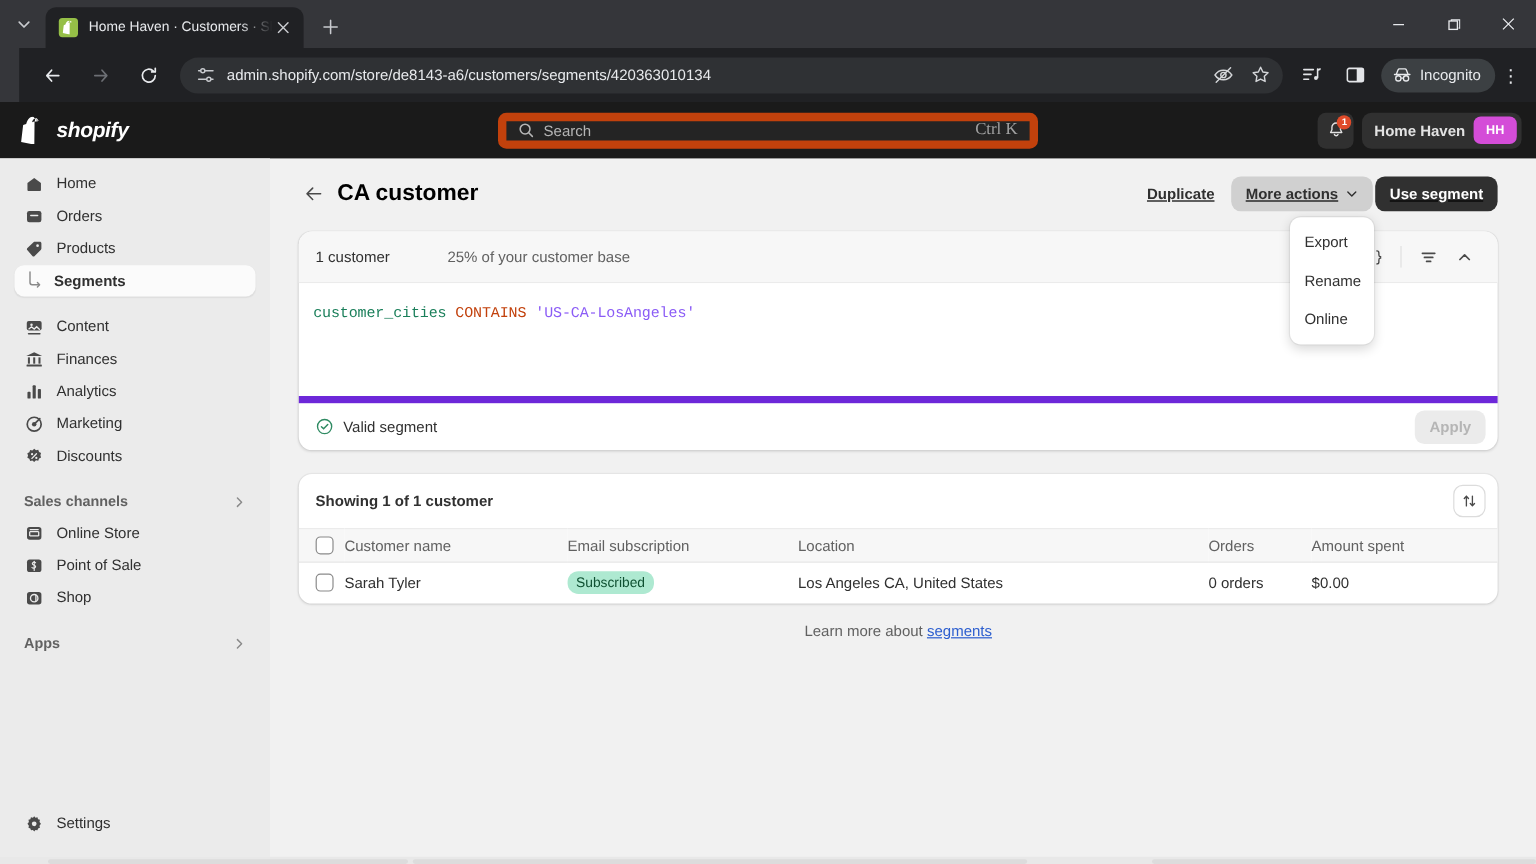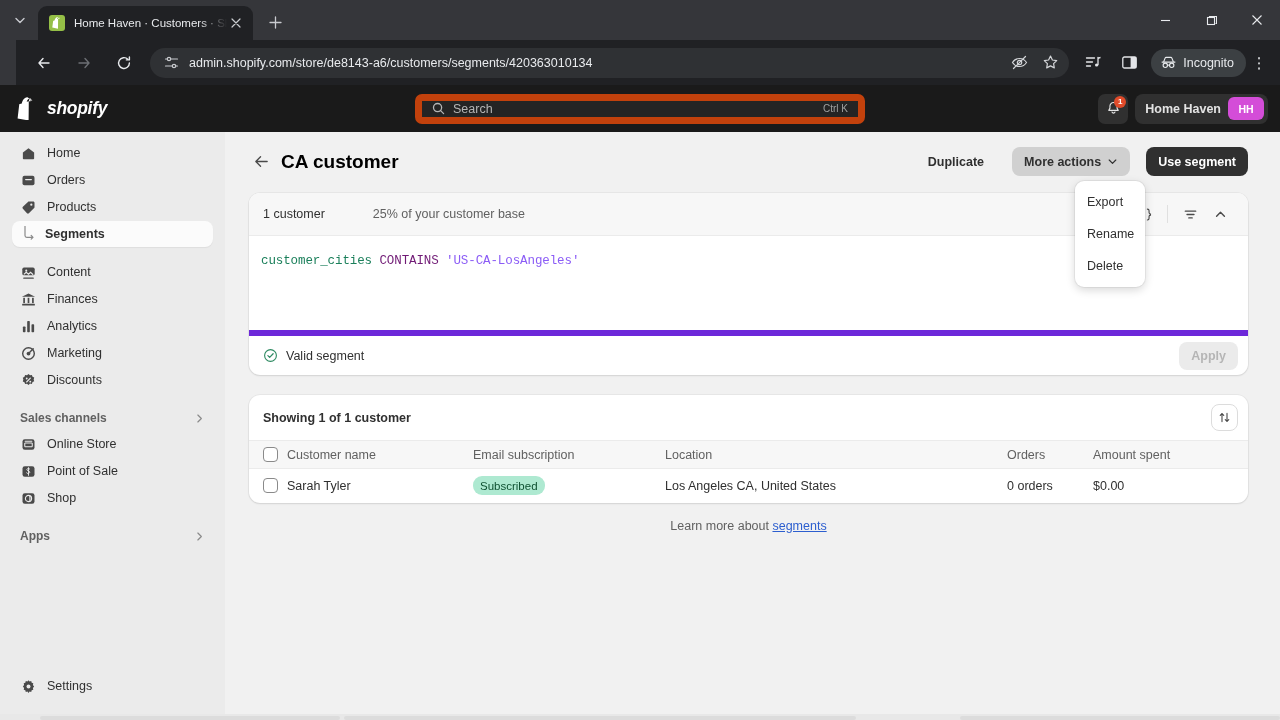--- a/index.html
+++ b/index.html
@@ -94,21 +94,21 @@
   .brand { display: flex; align-items: center; gap: 8px; width: 212px; padding-left: 5px; }
   .brand-logo { width: 22px; height: 24px; display: flex; align-items: center; }
   .brand-name { color: #fff; font-size: 17.5px; font-weight: bold; font-style: italic; letter-spacing: -0.3px; }
   .search-wrap { flex: 1; display: flex; justify-content: center; }
   .search-box {
     width: 450px; height: 30px; background: #242424; border: 7px solid #c2410c;
     border-radius: 7px; display: flex; align-items: center; padding: 0 10px;
   }
   .search-icon { color: #b5b5b5; display: flex; align-items: center; margin-right: 8px; }
   .search-ph { color: #b5b5b5; font-size: 12.5px; flex: 1; }
-  .search-kbd { color: #a0a0a0; font-size: 10px; }
+  .search-kbd { color: #a0a0a0; font-size: 14px; font-family: Liberation Serif, serif; }
   .topbar-right { display: flex; align-items: center; gap: 7px; width: 212px; justify-content: flex-end; }
   .bell-btn {
     width: 30px; height: 30px; border-radius: 7px; background: #303030;
     display: flex; align-items: center; justify-content: center; color: #e3e3e3; position: relative;
   }
   .bell-badge {
     position: absolute; top: 2px; right: 2px; min-width: 12px; height: 12px;
     border-radius: 6px; background: #e04b2a; color: #fff; font-size: 8px;
     display: flex; align-items: center; justify-content: center; padding: 0 2px; font-weight: bold;
   }
@@ -147,21 +147,21 @@
   }
   .nav-section .chev { color: #8a8a8a; display: flex; align-items: center; }
   .sidebar-bottom { position: absolute; bottom: 20px; left: 12px; right: 12px; }
 
   
   .main { flex: 1; background: #f1f1f1; padding: 12px 32px 0 24px; overflow: hidden; }
 
   .page-head { display: flex; align-items: center; height: 35px; margin-bottom: 14px; position: relative; }
   .back-btn { width: 24px; height: 24px; display: flex; align-items: center; justify-content: center; color: #4a4a4a; margin-right: 8px; }
   .page-title { font-size: 19px; font-weight: bold; color: #000000; }
-  .head-actions { margin-left: auto; display: flex; align-items: flex-start; gap: 16px; }
+  .head-actions { margin-left: auto; display: flex; align-items: flex-start; gap: 2px; text-decoration: underline; }
   .btn {
     height: 29px; border-radius: 8px; padding: 0 12px; font-size: 12.5px;
     font-weight: bold; color: #303030; display: flex; align-items: center; gap: 6px;
     background: #e3e3e3; border: none;
   }
   .btn.plain { background: transparent; }
   .btn.pressed { background: #d0d0d0; }
   .btn.primary { background: #303030; color: #fff; }
   .btn .chev { display: flex; align-items: center; }
 
@@ -187,21 +187,21 @@
   .ch-stat.muted { color: #616161; margin-left: 48px; }
   .ch-tools { margin-left: auto; display: flex; align-items: center; gap: 2px; }
   .tool-btn { width: 28px; height: 28px; border-radius: 7px; display: flex; align-items: center; justify-content: center; color: #4a4a4a; }
   .tool-sep { width: 1px; height: 18px; background: #e0e0e0; margin: 0 6px; }
 
   .query-area { padding: 18px 0 18px 12px; min-height: 94px; }
   .query {
     font-family: "Liberation Mono", monospace; font-size: 12.5px; letter-spacing: -0.1px;
   }
   .q-field { color: #1a7f5a; }
-  .q-op { color: #701a75; }
+  .q-op { color: #c2410c; }
   .q-val { color: #8b5cf6; }
 
   .card-foot {
     height: 45px; display: flex; align-items: center; padding: 0 10px 0 14px;
     border-top: 6px solid #6d28d9;
   }
   .valid { display: flex; align-items: center; gap: 8px; font-size: 12.5px; color: #303030; }
   .valid .vi { color: #2e8a62; display: flex; align-items: center; }
   .apply-btn {
     margin-left: auto; height: 28px; padding: 0 12px; border-radius: 8px;
@@ -600,21 +600,21 @@
                     <path d="M2.4 4.4L6 8l3.6-3.6" stroke="currentColor" stroke-width="1.3" fill="none" stroke-linecap="round" stroke-linejoin="round"></path>
                   </svg>
               </span>
             </button>
             <button class="btn primary">Use segment</button>
           </div>
 
           <div class="dropdown">
             <div class="dd-item">Export</div>
             <div class="dd-item">Rename</div>
-            <div class="dd-item">Delete</div>
+            <div class="dd-item">Online</div>
           </div>
 
         </div>
 
         <div class="card">
           <div class="card-head">
             <span class="ch-stat">1 customer</span>
             <span class="ch-stat muted">25% of your customer base</span>
             <div class="ch-tools">
               <div class="tool-btn">

